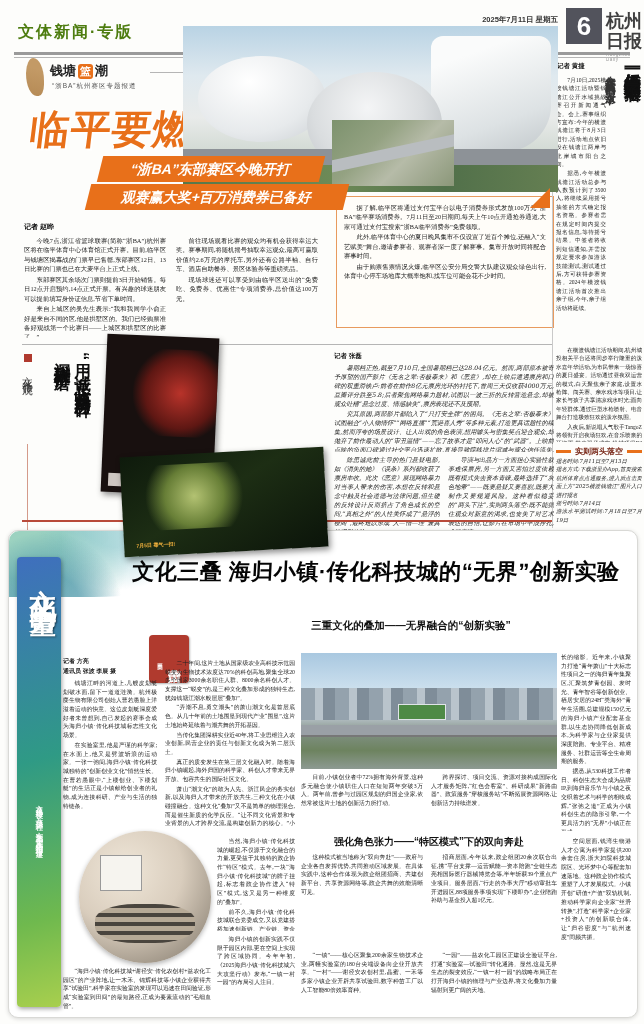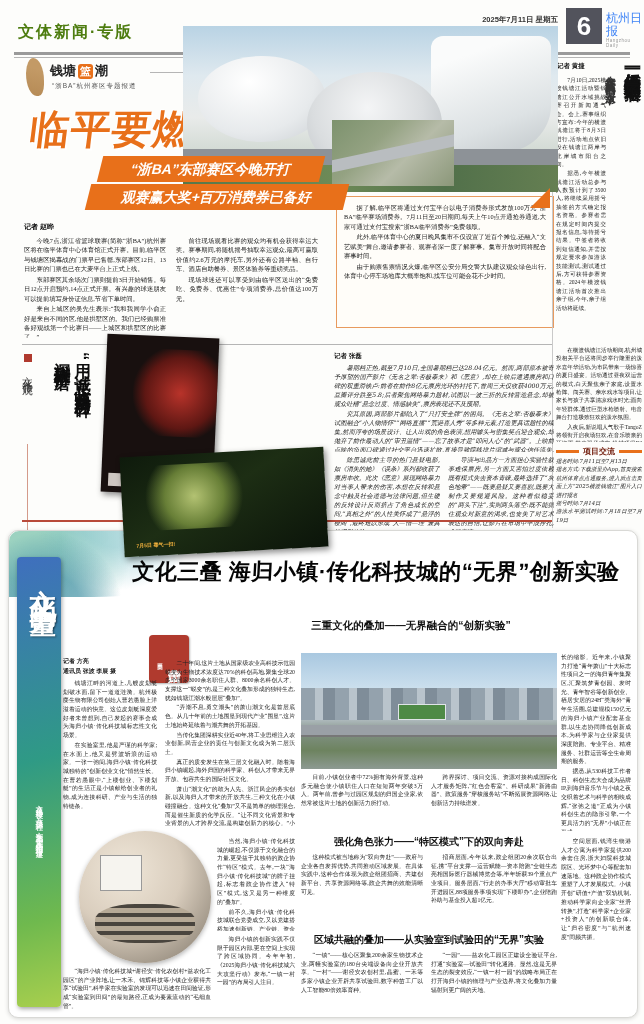--- a/index.html
+++ b/index.html
@@ -15,21 +15,21 @@
   .bodytxt p{margin:0 0 1px 0;text-indent:2em;}
   .smalltxt{font-size:5.8px;line-height:1.5;color:#222;}
   .smalltxt p{margin:0 0 1px 0;text-indent:2em;}
   .byline{font-size:7px;font-weight:bold;color:#111;}
   
   .section-title{font-size:16px;font-weight:bold;letter-spacing:2px;color:#4d7c0f;}
   .hdr-meta{font-size:7px;color:#333;text-align:right;line-height:1.6;}
   .hdr-meta .d{font-weight:bold;font-size:7.5px;}
   .page-box{width:36px;height:36px;background:#52535c;color:#fff;font-size:26px;font-weight:bold;
             display:flex;align-items:center;justify-content:center;}
-  .masthead{font-family:"Liberation Serif",serif;font-weight:normal;font-size:12px;color:#3b82f6;line-height:1.1;}
+  .masthead{font-family:"Liberation Serif",serif;font-weight:bold;font-size:18px;color:#404040;line-height:1.1;}
   .masthead-en{font-size:4.5px;color:#999;letter-spacing:.5px;}
   .rule-thick{background:#9a9a9a;height:3px;}
   .rule-thin{background:#b5b5b5;height:1px;}
   
   .bk-brand{font-size:13px;font-weight:bold;color:#222;display:flex;align-items:center;gap:2px;}
   .bk-ball{width:15px;height:15px;background:#e8701a;color:#fff;border-radius:3px;font-size:11px;
            display:flex;align-items:center;justify-content:center;}
   .bk-tag{font-size:6.5px;color:#555;letter-spacing:1px;}
   .bk-headline{font-size:40px;font-weight:900;color:#e8701a;transform:skewX(-7deg);
                text-shadow:2px 2px 0 #fff,-1px -1px 0 #fff;letter-spacing:1px;white-space:nowrap;}
@@ -165,21 +165,21 @@
   <div class="abs vtext swim-sub" style="left:604px;top:68px;height:252px;">今年还有杭州人自己的“泼水节”</div>
   <div class="abs vtext swim-headline" style="left:621px;top:58px;height:300px;">一年一度的横渡钱塘江今天报名了!</div>
   <div class="abs smalltxt serif just clip" style="left:556px;top:346px;width:86px;height:96px;font-size:5.6px;">
     <p>在横渡钱塘江活动期间,杭州城投相关平台还将同步举行隆重的泼水嘉年华活动,为市民带来一场惊喜的夏日盛宴。活动通过昼夜双运营的模式,白天聚焦亲子家庭,设置水枪阵、闯关赛、亲水戏水等项目,让家长与孩子共享清凉戏水时光;面向年轻群体,通过巨型水枪喷射、电音舞台打造极致狂欢的泼水氛围。</p>
     <p>入夜后,新说唱人气歌手TangoZ将领衔开启夜场狂欢,在音乐喷泉的环绕下,带来现场盛宴;机械顶级DJ与舞蹈团队将呈现《白蛇·水漫金山》主题表演,结合钱江新城音乐喷泉与灯光秀,打造“声光电水”四维沉浸体验。</p>
 
   </div>
   <div class="abs clip" style="left:556px;top:446px;width:86px;height:82px;">
     <div class="tips-title">
       <span class="bar"></span>
-      <span>项目交流</span>
+      <span>实则两头落空</span>
       <span class="bar"></span>
     </div>
     <div class="tips-items just">
       <div>报名时间:7月11日至7月13日</div>
       <div>报名方式:下载浙里办App,首页搜索杭州体育点点通服务,进入后点击页面上方“2025横渡钱塘江”图片入口进行报名</div>
       <div>摇号时间:7月14日</div>
       <div>游泳水平测试时间:7月18日至7月19日</div>
     </div>
   </div>
 
@@ -275,21 +275,20 @@
     <div class="abs smalltxt serif just clip" style="left:292px;top:322px;width:122px;height:74px;">
       <p>这种模式被当地称为“双向奔赴”——政府与企业各自发挥优势,共同推动区域发展。在具体实践中,这种合作体现为政企组团招商、共建创新平台、共享资源网络等,政企共舞的效能清晰可见。</p>
     </div>
     <div class="abs smalltxt serif just clip" style="left:422px;top:322px;width:126px;height:74px;">
       <p>招商层面,今年以来,政企组团20余次联合出征,携“平台支撑—运营赋能—资本陪跑”全链生态亮相国际医疗器械博览会等,半年斩获39个重点产业项目。服务层面,“行走的办事大厅”移动审批车开进园区,88项服务事项实现“下楼即办”,企业陪跑补助与基金投入超1亿元。</p>
     </div>
     <div class="abs smalltxt serif just clip" style="left:552px;top:306px;width:70px;height:170px;">
       <p>空间层面,钱湾生物港人才公寓为科学家提供200余套住房,浙大妇院科技城院区、光环梦中心等配套加速落地。这种政企协作模式重塑了人才发展模式。小镇开创“研值+产值”双轨机制,推动科学家向企业家“丝滑转换”,打造“科学家+企业家+投资人”的创新联合体,让“归谷密度”与“杭州速度”同频共振。</p>
     </div>
 
-    <div class="abs c-sub" style="left:292px;top:402px;width:256px;font-size:10px;">区域共融的叠加——从实验室到试验田的“无界”实验</div>
     <div class="abs smalltxt serif just clip" style="left:292px;top:420px;width:122px;height:58px;">
       <p>“一镇”——核心区聚集200余家生物技术企业,两幢实验室的180台尖端设备向企业开放共享。“一村”——谢径安农创村里,晶蜜、一禾等多家小镇企业开辟共享试验田,数字种苗工厂以人工智能80倍效率育种。</p>
     </div>
     <div class="abs smalltxt serif just clip" style="left:422px;top:420px;width:126px;height:58px;">
       <p>“一园”——益农化工园区正建设全验证平台,打通“实验室—试验田”转化通路。显然,这是无界生态的裂变效应,“一镇一村一园”的战略布局正在打开海归小镇的物理与产业边界,将文化叠加力量辐射到更广阔的天地。</p>
     </div>
     <div class="abs smalltxt serif just clip" style="left:54px;top:436px;width:148px;height:42px;">
       <p>“海归小镇·传化科技城+谢径安·传化农创村+益农化工园区”的产业阵地,让一木禾、锦辉科技等小镇企业获得共享“试验田”,科学家在实验室的发现可以迅速在田间验证,形成“实验室到田间”的最短路径,正成为要素流动的“毛细血管”。</p>
     </div>
   </div>

